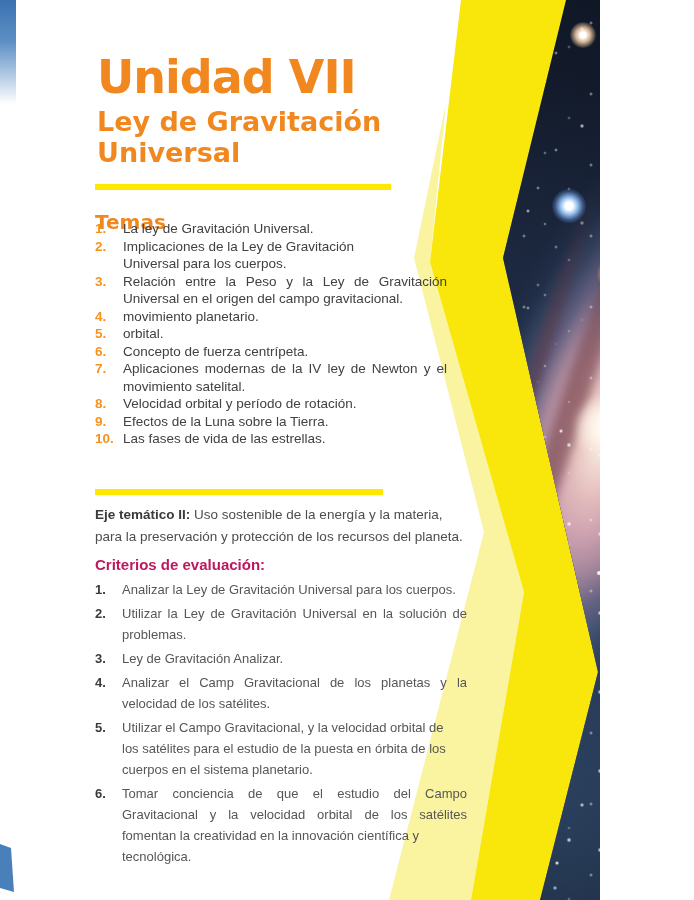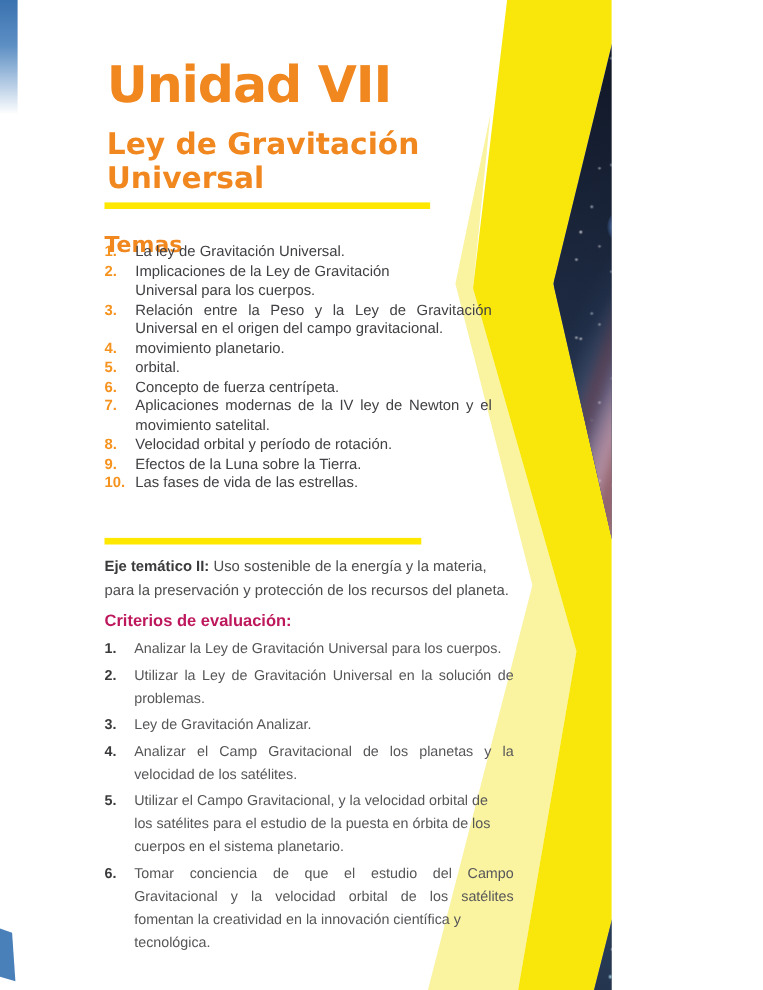--- a/index.html
+++ b/index.html
@@ -1,16 +1,16 @@
 <!DOCTYPE html>
 <html style="--orange: #F1871F; --num_orange: #F6921E; --rule_yellow: #FFE800; --band_bright: #F9E70B; --band_pale: #FAF3A0; --text_dark: #414044; --text_gray: #565659; --blue: #4A80BA;"><head>
 <meta charset="utf-8">
 <style>
   html,body{margin:0;padding:0;background:#ffffff;}
-  .page{position:relative;width:556px;height:900px;overflow:hidden;background:#ffffff;
+  .page{position:relative;width:600px;height:900px;overflow:hidden;background:#ffffff;
         font-family:"Liberation Sans",sans-serif;}
   .abs{position:absolute;}
 
   
   svg.decor{position:absolute;left:0;top:0;width:694px;height:900px;}
 
   
   .space{position:absolute;left:0;top:0;width:694px;height:900px;
          clip-path:polygon(566px 0px,694px 0px,694px 900px,540px 900px,598px 672px,503px 258px);
          background-color:#0b101a;
@@ -72,21 +72,21 @@
         678px 520px 1px .5px rgba(255,255,255,.85),
         652px 402px 1px .5px rgba(255,240,245,.85);}
 
   
   .bluebar-top{position:absolute;left:0;top:0;width:16px;height:104px;
       background:linear-gradient(#3a72b0 0%,#5d8fc4 40%,#b9cfe6 75%,rgba(255,255,255,0) 100%);}
 
   
   .unit-title{left:97px;top:50px;font-family:"DejaVu Sans",sans-serif;font-weight:bold;
       font-size:46px;letter-spacing:-1px;color:var(--orange);}
-  .unit-subtitle{left:97px;top:116px;width:322px;font-family:"DejaVu Sans",sans-serif;font-weight:bold;
+  .unit-subtitle{left:97px;top:106px;width:322px;font-family:"DejaVu Sans",sans-serif;font-weight:bold;
       font-size:27px;line-height:31px;color:var(--orange);}
   .rule{height:6px;background:var(--rule_yellow);}
   .rule1{left:95px;top:184px;width:296px;}
   .rule2{left:95px;top:489px;width:288px;}
   .temas-h{left:95px;top:210px;font-family:"DejaVu Sans",sans-serif;font-weight:bold;
       font-size:20px;color:var(--orange);}
   .list{display:block;}
   .li{display:flex;align-items:flex-start;}
   .num{flex:none;font-weight:bold;}
   .txt{flex:1;}

